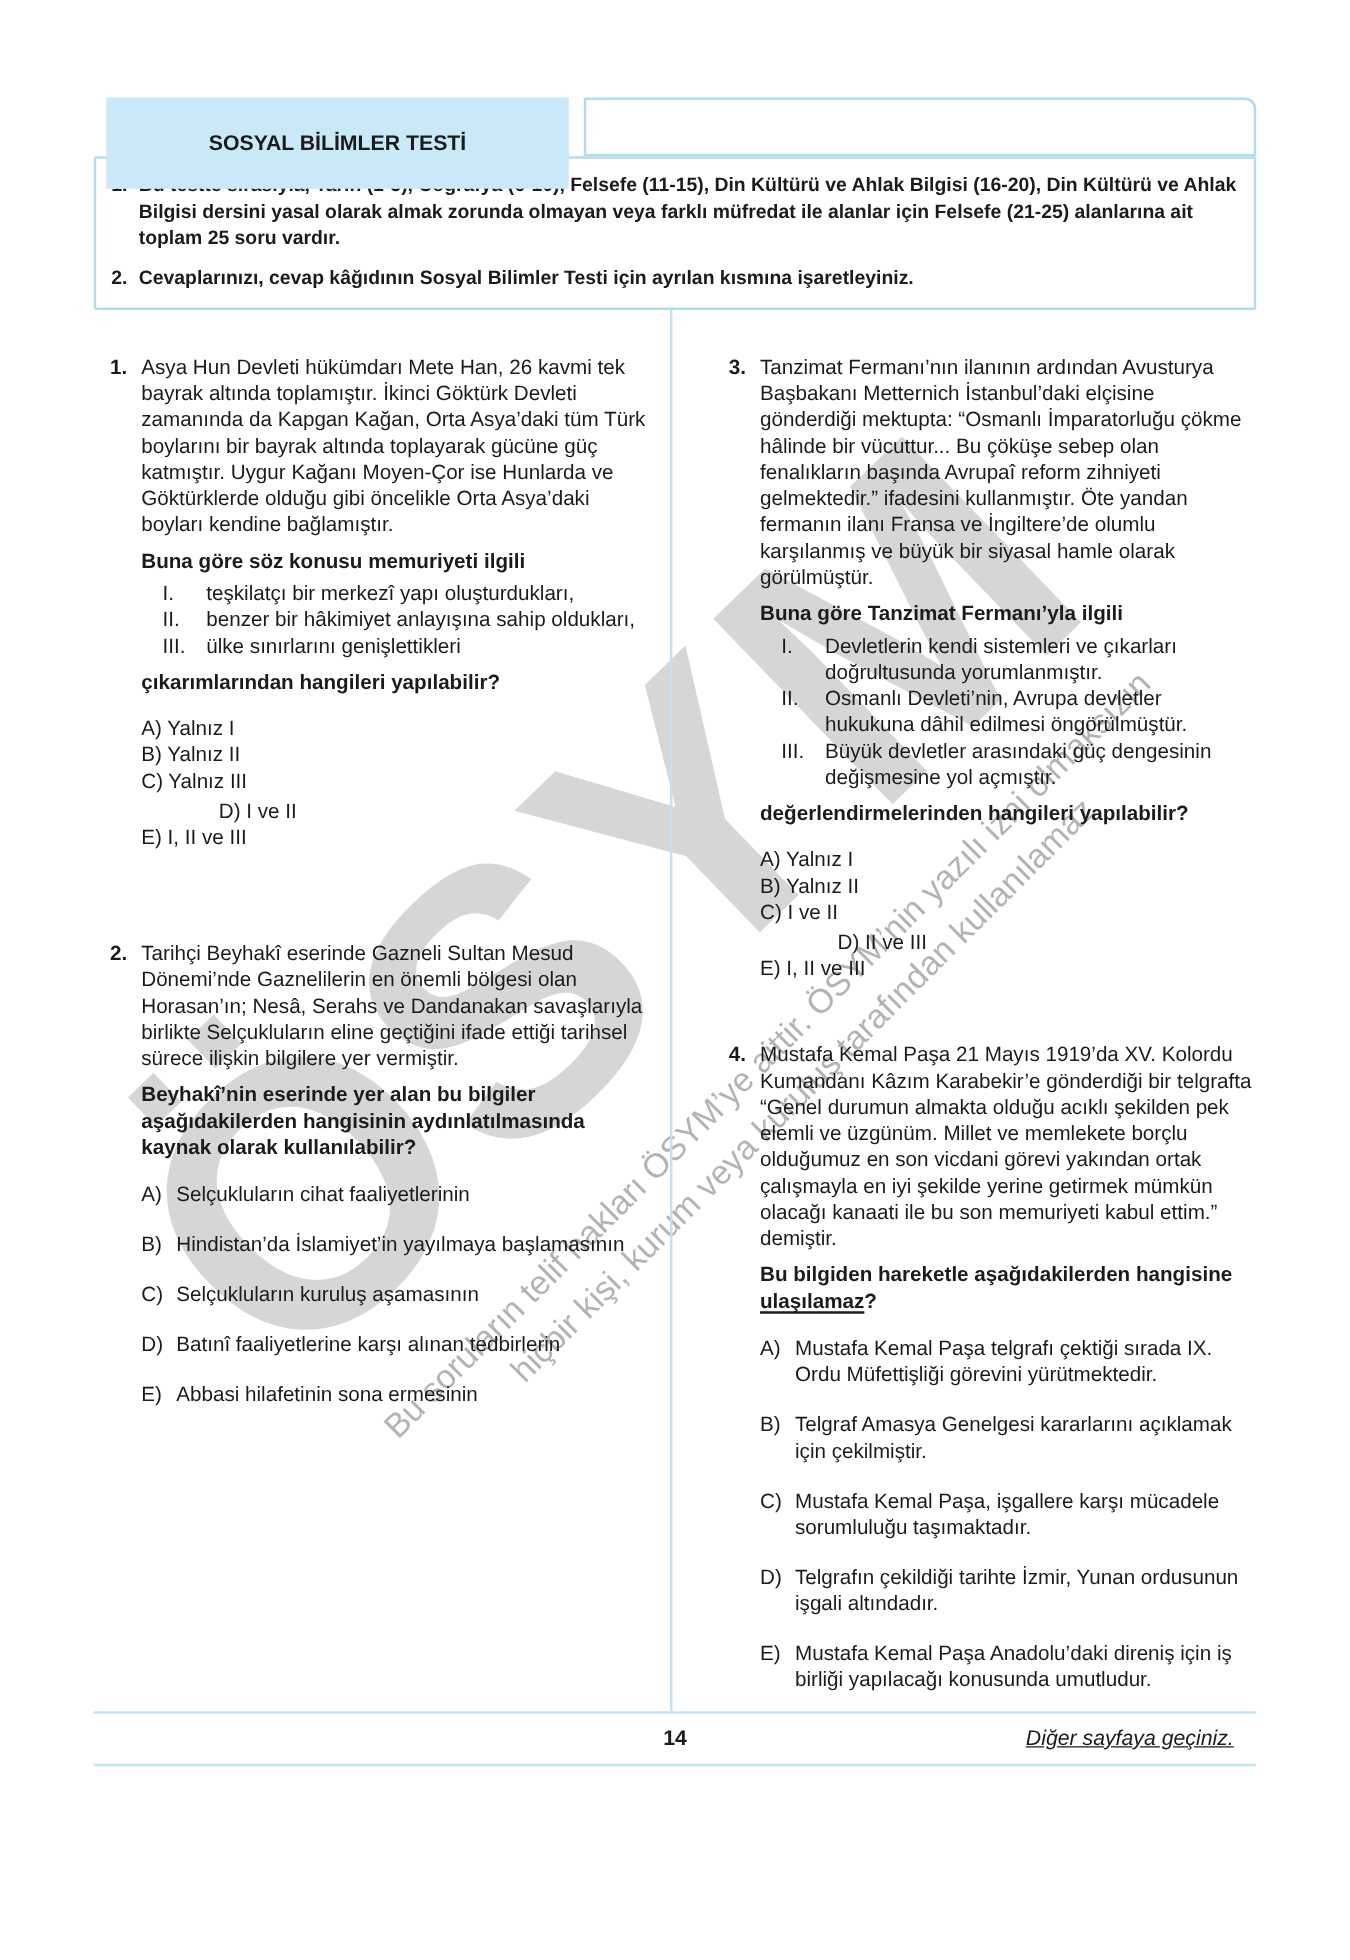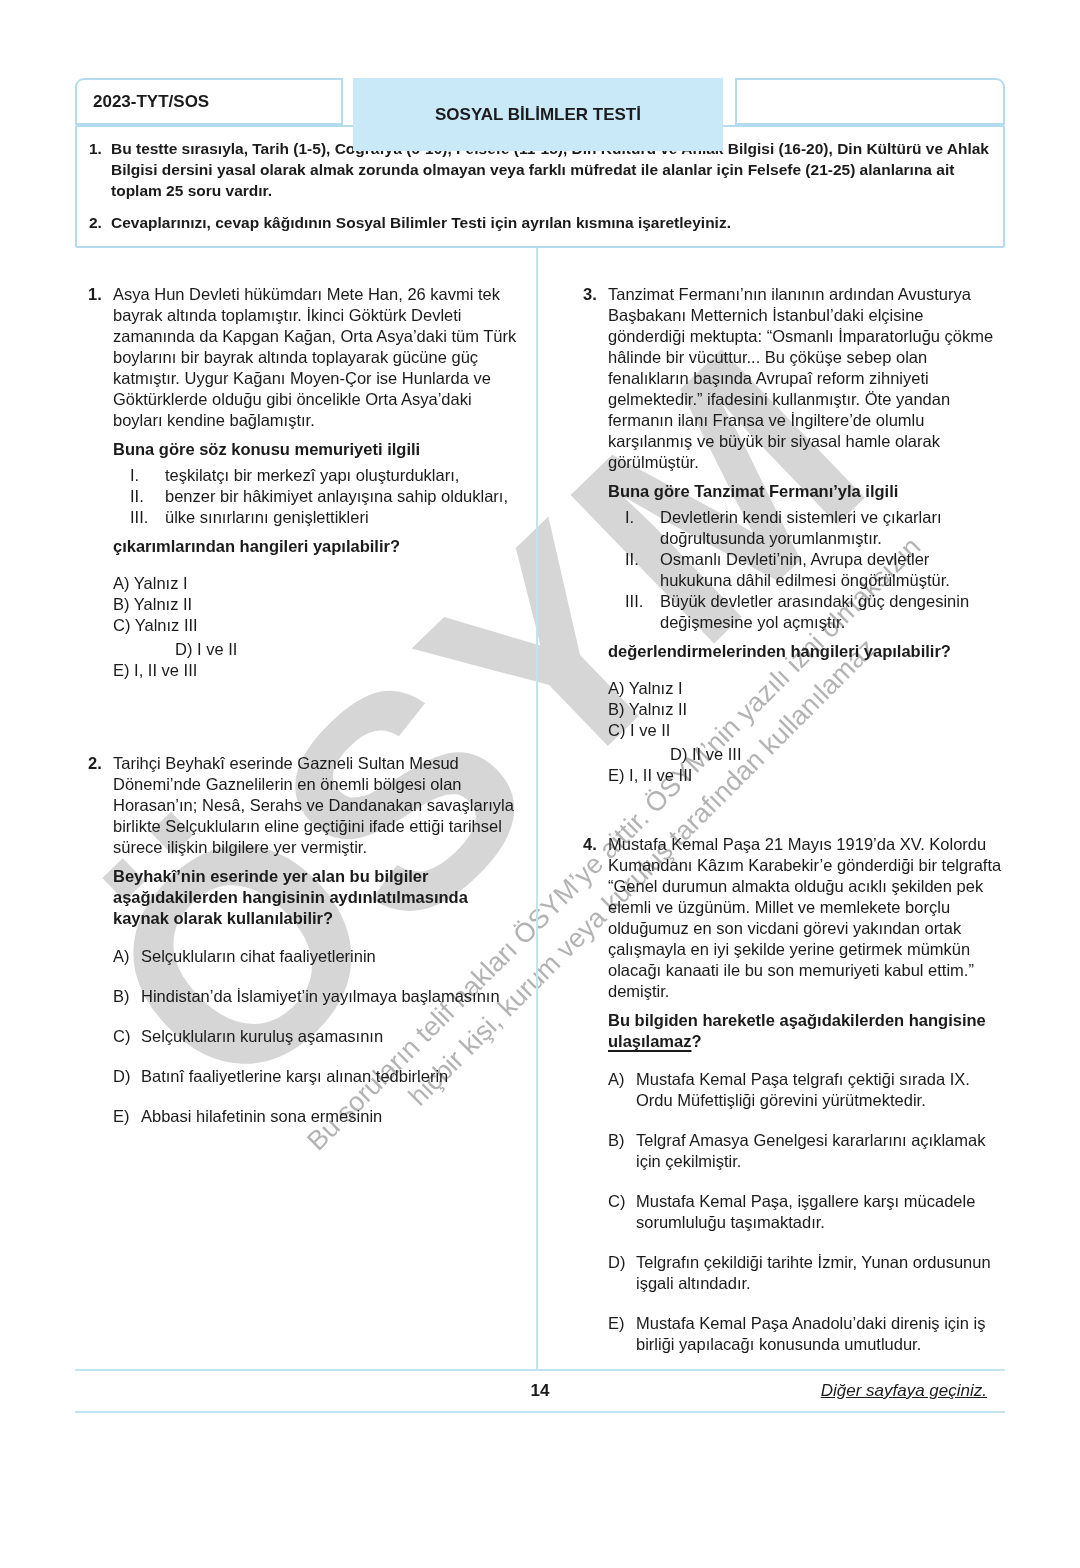--- a/index.html
+++ b/index.html
@@ -102,21 +102,20 @@
 
   <div class="wm-logo">ÖSYM</div>
   <div class="wm-text">
     <div>Bu soruların telif hakları ÖSYM’ye aittir. ÖSYM’nin yazılı izni olmaksızın</div>
     <div>hiçbir kişi, kurum veya kuruluş tarafından kullanılamaz</div>
   </div>
 
   <div class="content">
 
     <div class="hdr">
-      <div class="hdr-left">2023-TYT/SOS</div>
       <div class="hdr-title">SOSYAL BİLİMLER TESTİ</div>
       <div class="hdr-right"></div>
     </div>
 
     <div class="instructions">
       <div class="instr">
         <span class="instr-num">1.</span>
         <span class="instr-text">Bu testte sırasıyla, Tarih (1-5), Coğrafya (6-10), Felsefe (11-15), Din Kültürü ve Ahlak Bilgisi (16-20), Din Kültürü ve Ahlak Bilgisi dersini yasal olarak almak zorunda olmayan veya farklı müfredat ile alanlar için Felsefe (21-25) alanlarına ait toplam 25 soru vardır.</span>
       </div>
       <div class="instr">

